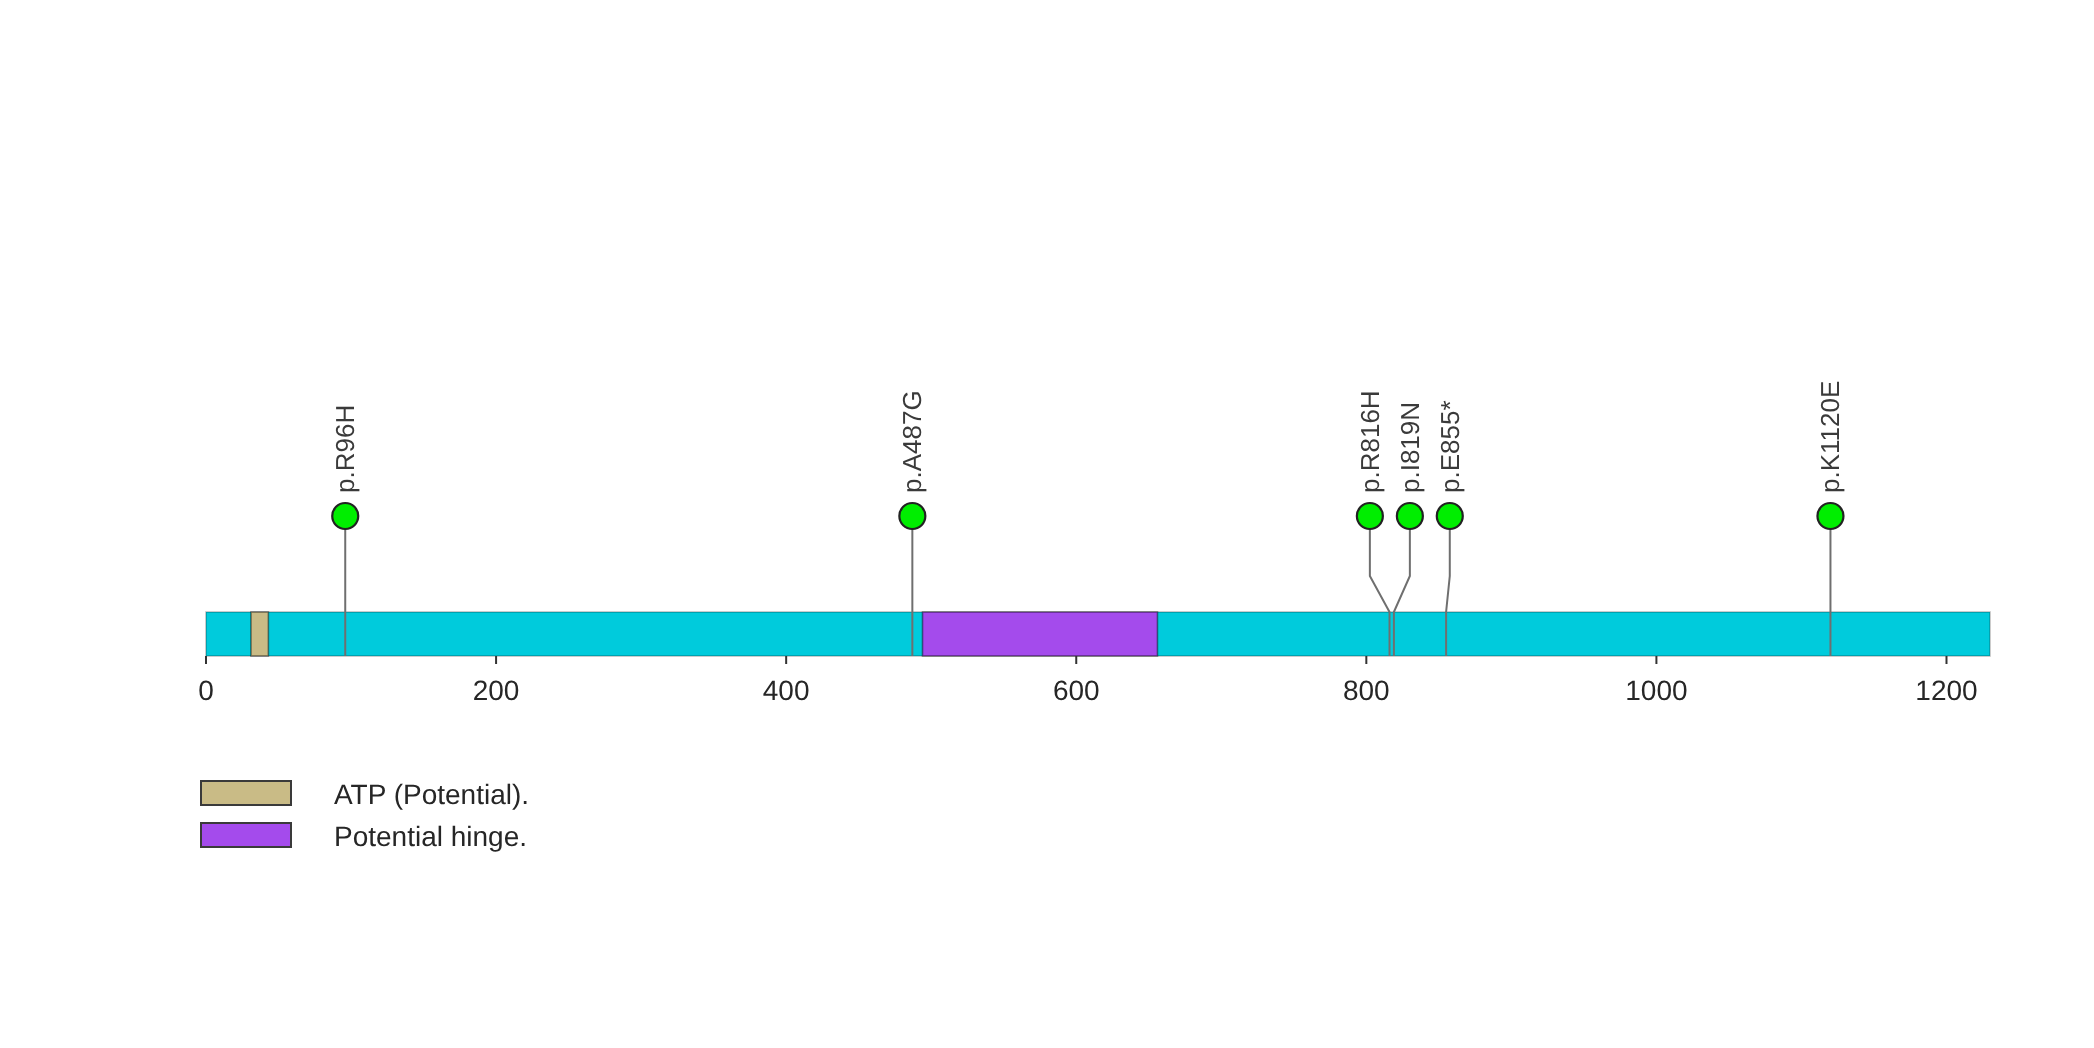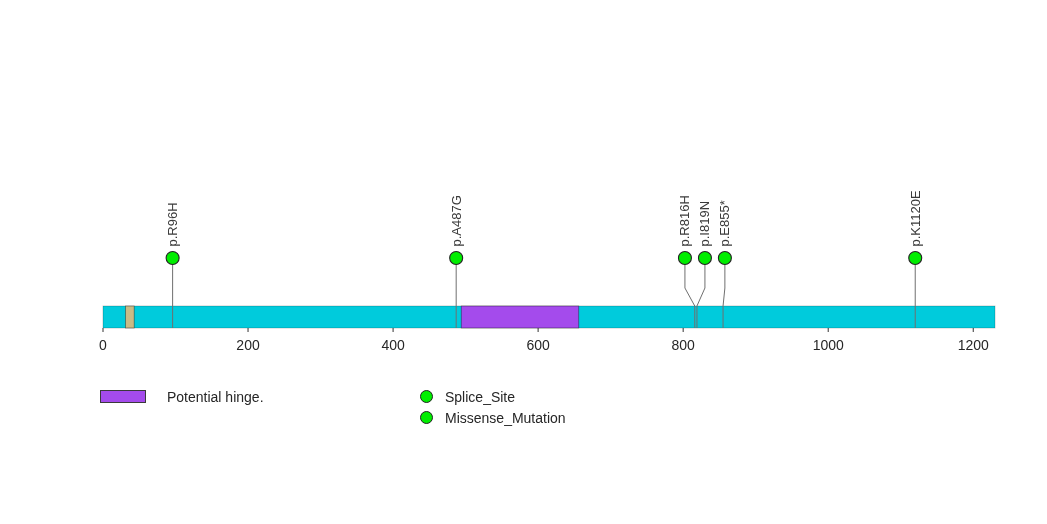--- a/index.html
+++ b/index.html
@@ -79,29 +79,23 @@
       <text transform="translate(709.4333079268293 246.5) rotate(-90)" class="mut-label">p.I819N</text>
       <circle cx="724.8894817073171" cy="258" r="6.5" fill="#00EE00" stroke="#222" stroke-width="1.1"></circle>
       <text transform="translate(729.3894817073171 246.5) rotate(-90)" class="mut-label">p.E855*</text>
       <circle cx="915.2276422764228" cy="258" r="6.5" fill="#00EE00" stroke="#222" stroke-width="1.1"></circle>
       <text transform="translate(919.7276422764228 246.5) rotate(-90)" class="mut-label">p.K1120E</text>
     </svg>
 
   <div class="legend">
     <div class="legend-col domains">
       <div class="legend-row">
+        <span class="swatch" style="background: rgb(201, 187, 134);"></span>
+        <span class="legend-label">ATP (Potential).</span>
+      </div>
+      <div class="legend-row">
         <span class="swatch" style="background: rgb(164, 75, 236);"></span>
         <span class="legend-label">Potential hinge.</span>
-      </div>
-    </div>
-    <div class="legend-col types">
-      <div class="legend-row">
-        <span class="circle-swatch" style="background: rgb(0, 238, 0);"></span>
-        <span class="legend-label">Splice_Site</span>
-      </div>
-      <div class="legend-row">
-        <span class="circle-swatch" style="background: rgb(0, 238, 0);"></span>
-        <span class="legend-label">Missense_Mutation</span>
       </div>
     </div>
   </div>
 
 </div>
 
 </body></html>

